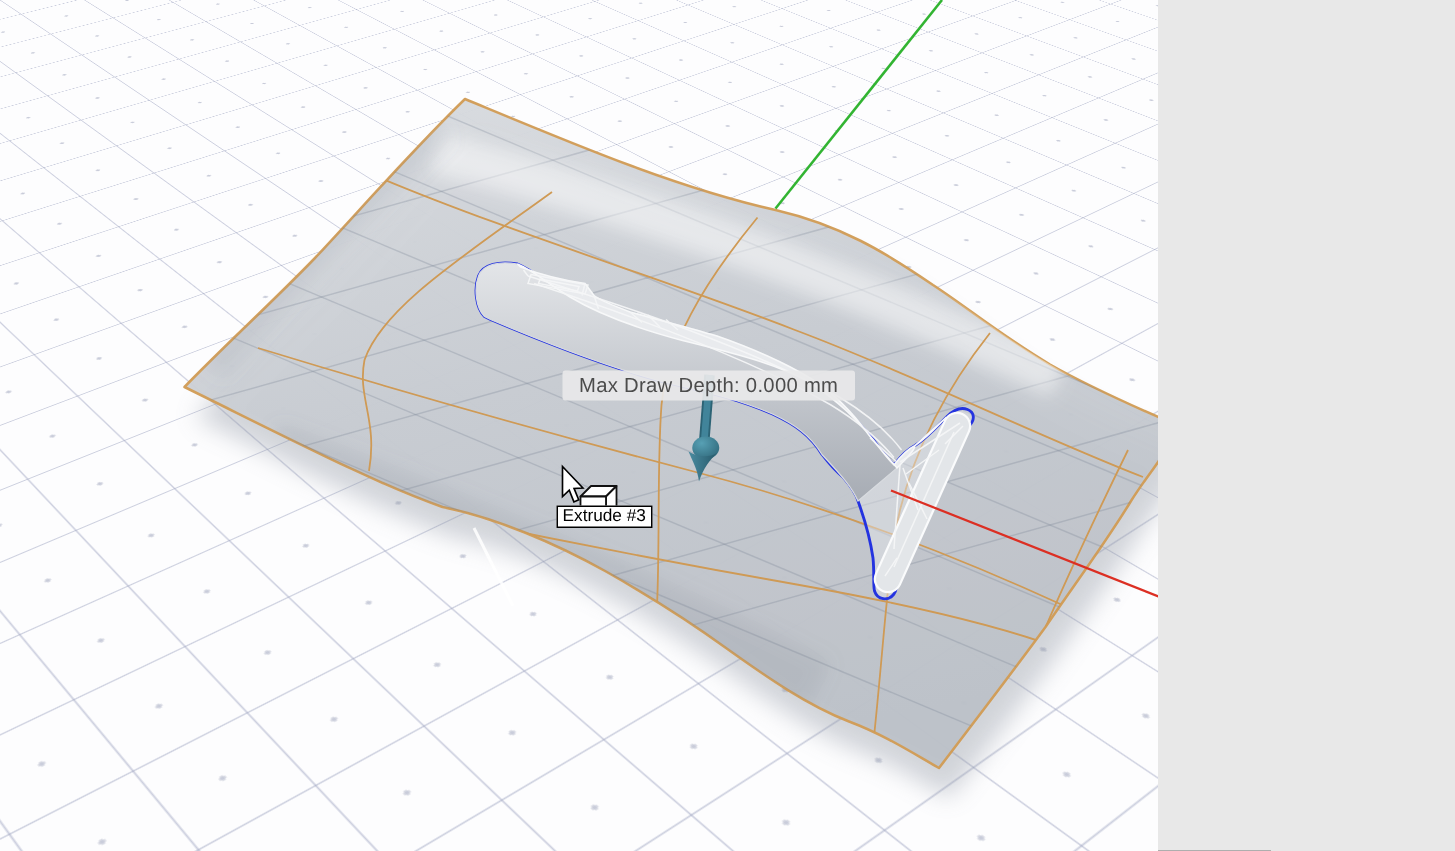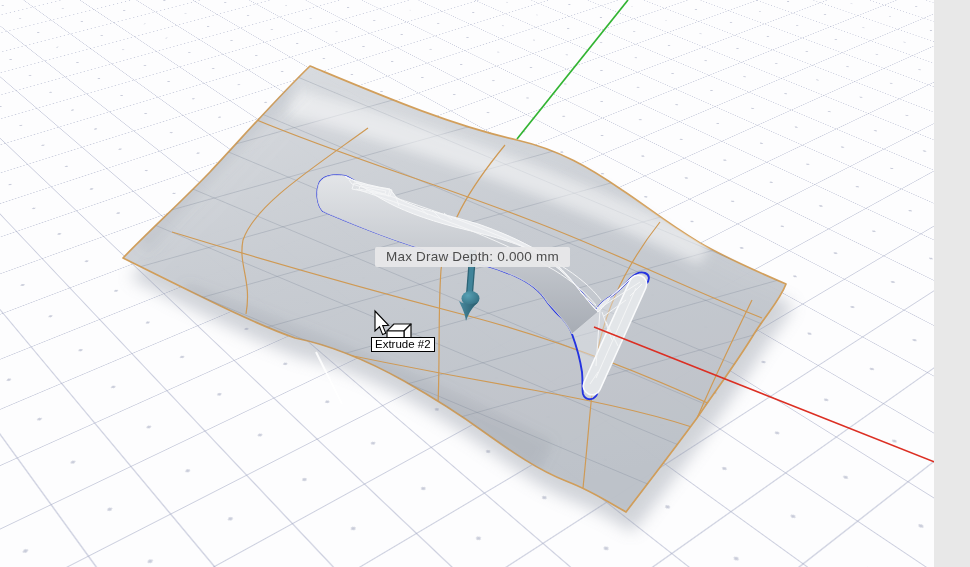--- a/index.html
+++ b/index.html
@@ -1,17 +1,17 @@
 <!DOCTYPE html>
 <html><head>
 <meta charset="utf-8">
 <style>
   html,body{margin:0;padding:0;background:#e8e8e8;font-family:"Liberation Sans",sans-serif;}
   .viewport{
-    position:relative;width:934px;height:567px;overflow:hidden;
+    position:relative;width:772px;height:567px;overflow:hidden;
     background:#000000;cursor:default;
   }
   
   .scene{position:absolute;inset:0;overflow:hidden;perspective:1300px;perspective-origin:48% 2%;}
   .ground{
     position:absolute;left:50%;top:50%;width:6200px;height:6200px;margin:-3100px 0 0 -3100px;
     background-color:#fdfdfe;
     background-image:
       radial-gradient(circle 2.4px at 34px 34px, rgba(150,156,182,.50) 1.4px, transparent 2px),
       linear-gradient(to right, rgba(164,170,196,.55) 1.4px, transparent 1.4px),
@@ -227,16 +227,16 @@
     </g>
 
     <path d="M 375,311 L 375,331 L 379.5,326.8 L 382.6,334.6 L 385.8,333.2 L 382.7,325.6 L 388.6,325.3 Z" fill="#ffffff" stroke="#000000" stroke-width="1.1"></path>
   </svg>
 
   <div class="tooltip">
     <span>Max Draw Depth: 0.000 mm</span>
   </div>
 
   <div class="obj-label">
-    <span>Extrude #2</span>
+    <span>Extrude #3</span>
   </div>
 
 </div>
 
 </body></html>

